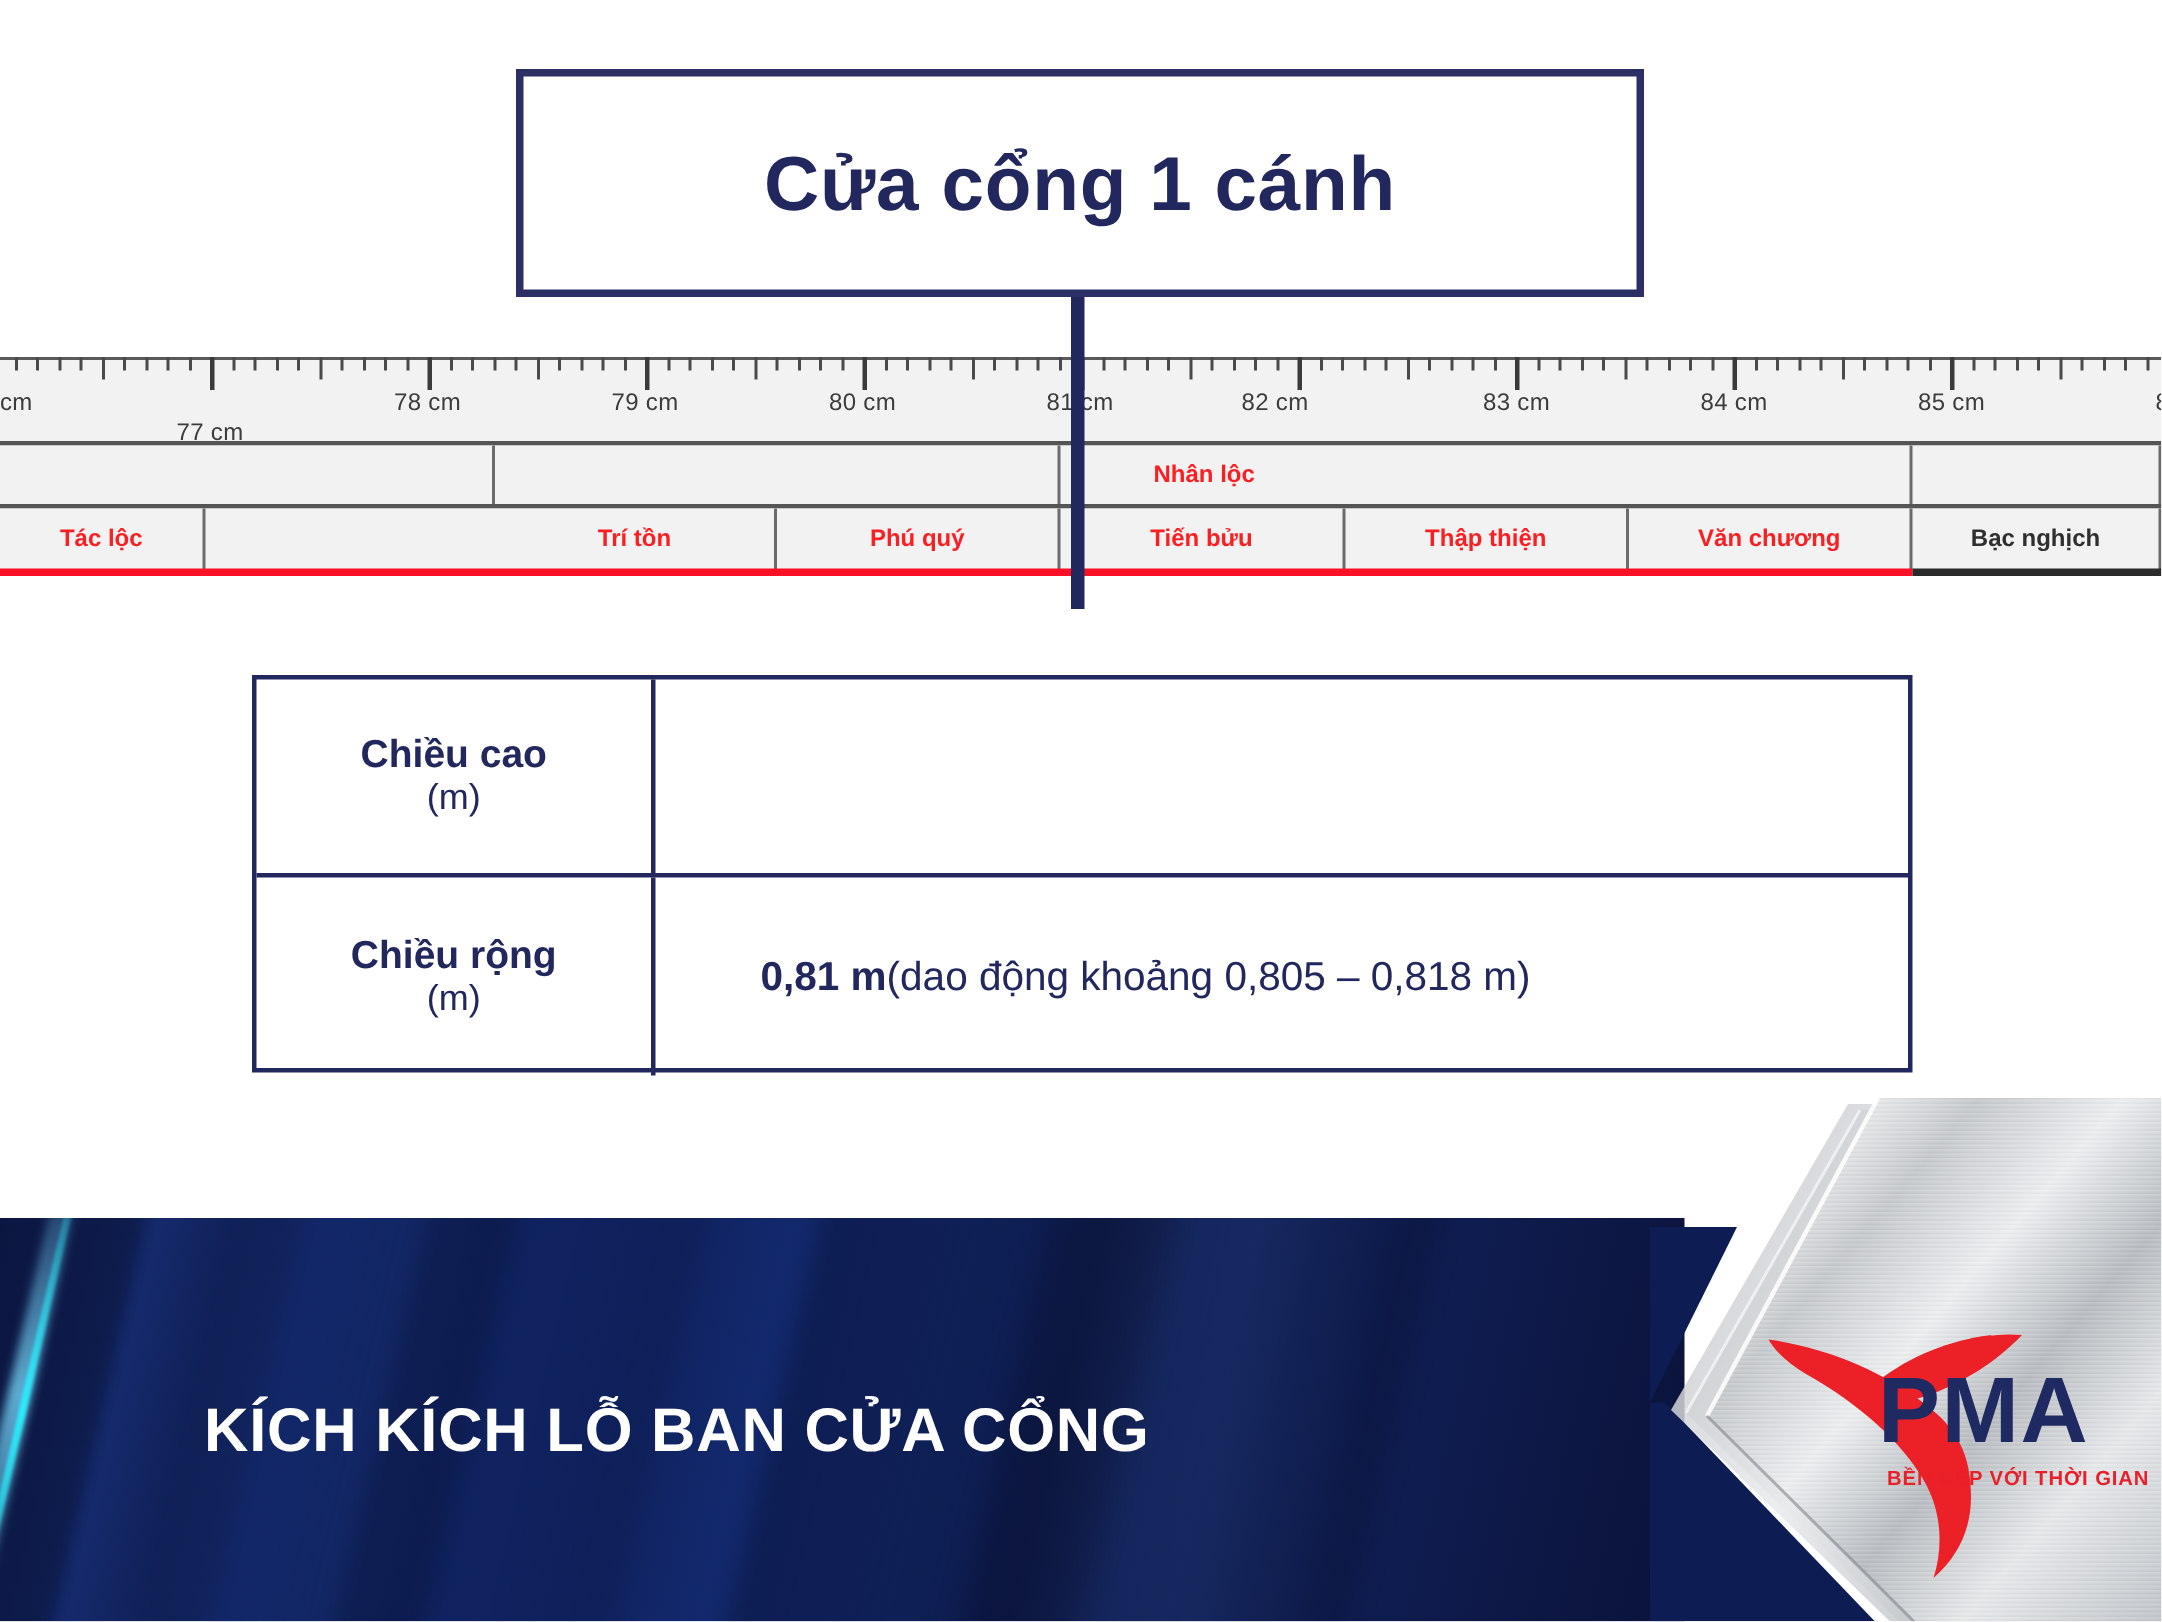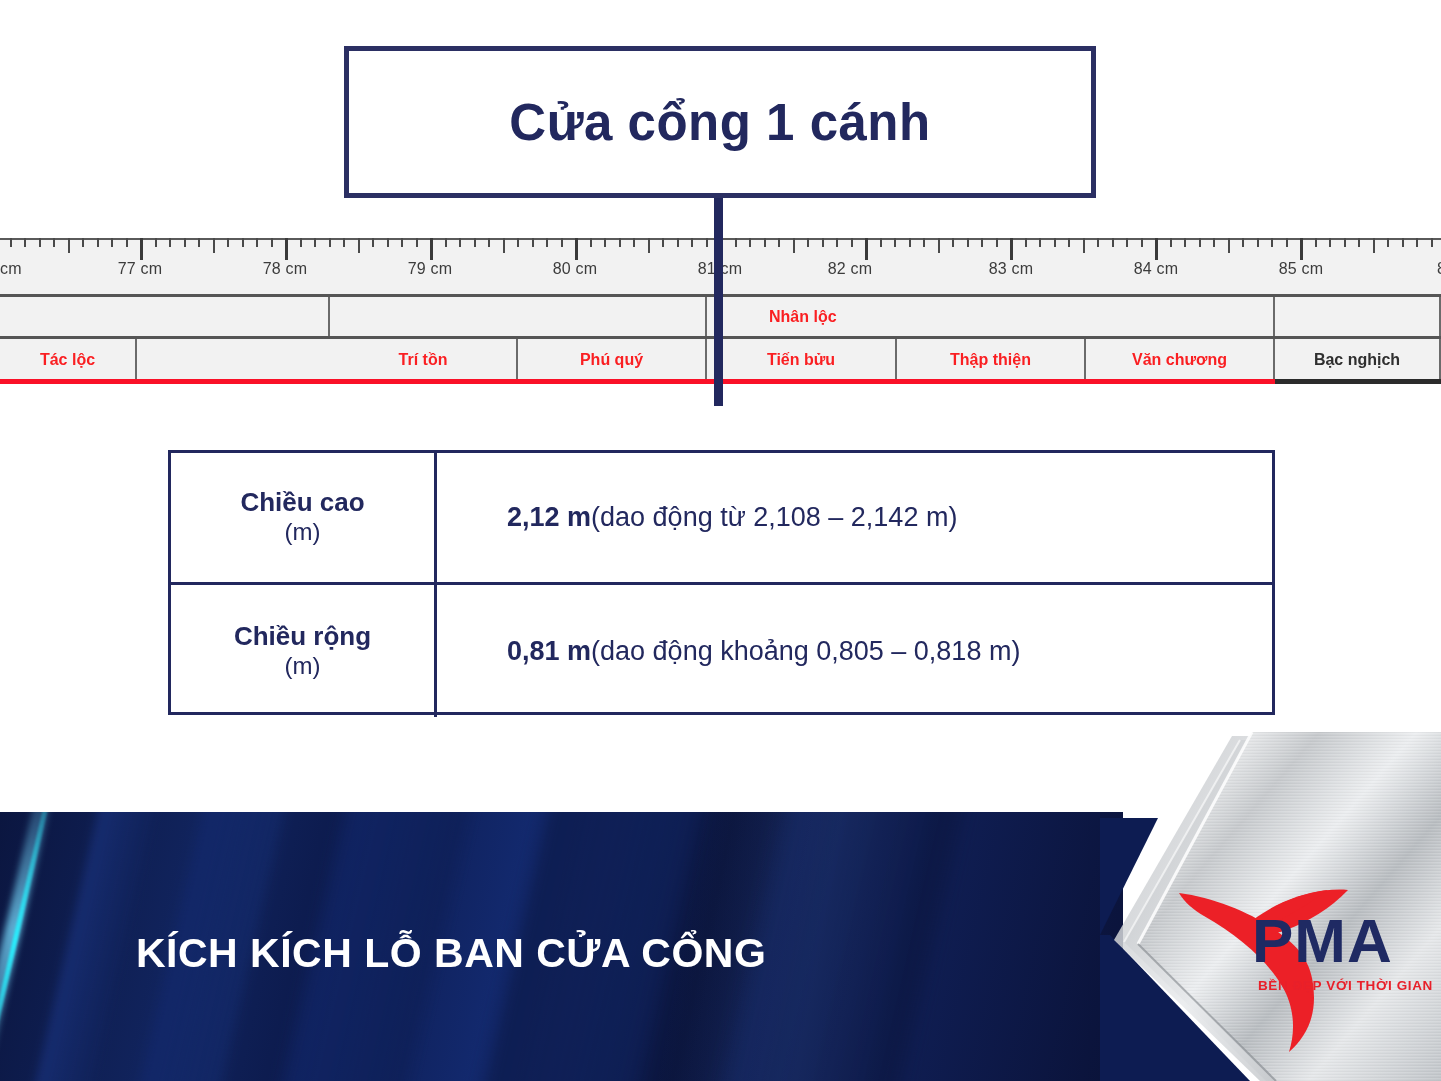--- a/index.html
+++ b/index.html
@@ -404,21 +404,21 @@
           <div class="tick mid" style="left: 1373px;"></div>
           <div class="tick minor" style="left: 1387px;"></div>
           <div class="tick minor" style="left: 1402px;"></div>
           <div class="tick minor" style="left: 1416px;"></div>
           <div class="tick minor" style="left: 1431px;"></div>
         </div>
     </div>
 
     <div class="ruler-labels">
         <span class="cm-label" style="left: 0px; transform: translateX(0px);">cm</span>
-        <span class="cm-label" style="left: 140px;">77 cm</span>
+        <span class="cm-label" style="left: 140px; margin-top: 20px;">77 cm</span>
         <span class="cm-label" style="left: 285px;">78 cm</span>
         <span class="cm-label" style="left: 430px;">79 cm</span>
         <span class="cm-label" style="left: 575px;">80 cm</span>
         <span class="cm-label" style="left: 720px;">81 cm</span>
         <span class="cm-label" style="left: 850px;">82 cm</span>
         <span class="cm-label" style="left: 1011px;">83 cm</span>
         <span class="cm-label" style="left: 1156px;">84 cm</span>
         <span class="cm-label" style="left: 1301px;">85 cm</span>
         <span class="cm-label" style="left: 1437px; transform: translateX(0px);">8</span>
       </div>
@@ -469,24 +469,20 @@
     <div class="base-red" style="width: 1275px;"></div>
     <div class="base-dark" style="left: 1275px; width: 166px;"></div>
   </div>
 
   <div class="spec-table">
 
     <div class="spec-row r0">
       <div class="spec-label">
         <span class="l1">Chiều cao</span>
         <span class="l2">(m)</span>
-      </div>
-      <div class="spec-value">
-        <span class="strong">2,12 m</span>
-        <span class="rest"> (dao động từ 2,108 – 2,142 m)</span>
       </div>
     </div>
 
     <div class="spec-row r1">
       <div class="spec-label">
         <span class="l1">Chiều rộng</span>
         <span class="l2">(m)</span>
       </div>
       <div class="spec-value">
         <span class="strong">0,81 m</span>

